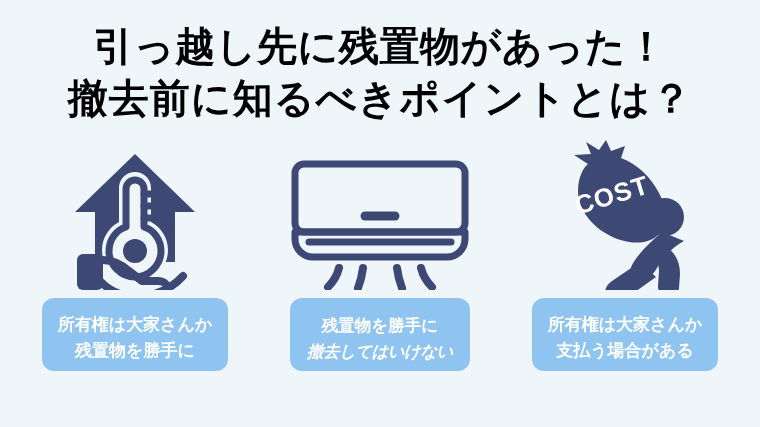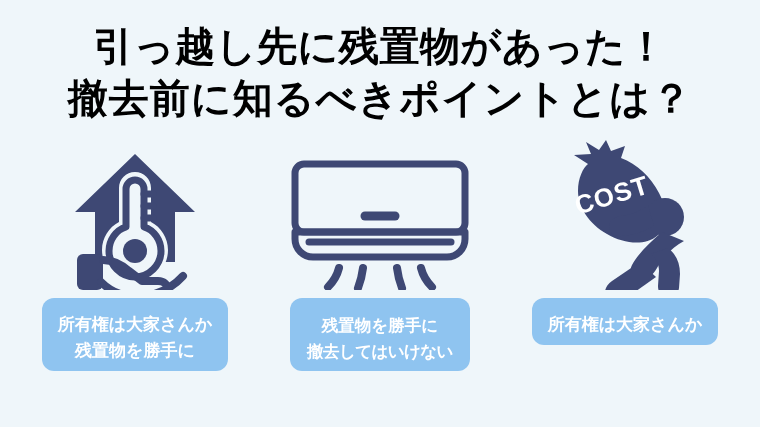--- a/index.html
+++ b/index.html
@@ -97,20 +97,21 @@
   }
   .caption-box.wide {
     width: 180px;
     font-size: 16.5px;
   }
   .caption-line {
     display: block;
   }
   .caption-box.wide .caption-line-2 {
     letter-spacing: -0.6px;
+    font-style: italic;
   }
 </style>
 </head>
 <body>
 
 <div id="slide">
 
   <div class="title-block">
     <span class="title-line title-line-1">引っ越し先に残置物があった！</span>
     <span class="title-line title-line-2">撤去前に知るべきポイントとは？</span>
@@ -247,17 +248,18 @@
                      l-1 14
                      c-1 7 -6 11 -12 10
                      c-6 -1 -9 -6 -9 -12
                      l1 -15 c0 -7 -3 -13 -8 -17 z"></path>
           </g>
         </svg>
       </div>
 
       <div class="caption-box">
         <span class="caption-line caption-line-1">所有権は大家さんか</span>
+        <span class="caption-line caption-line-2">支払う場合がある</span>
       </div>
     </div>
 
   </div>
 </div>
 
 </body></html>

